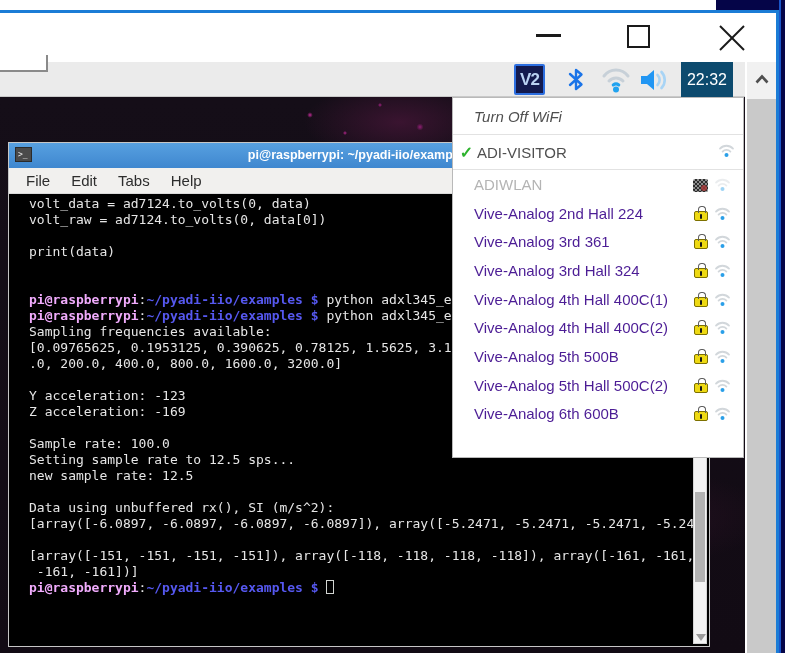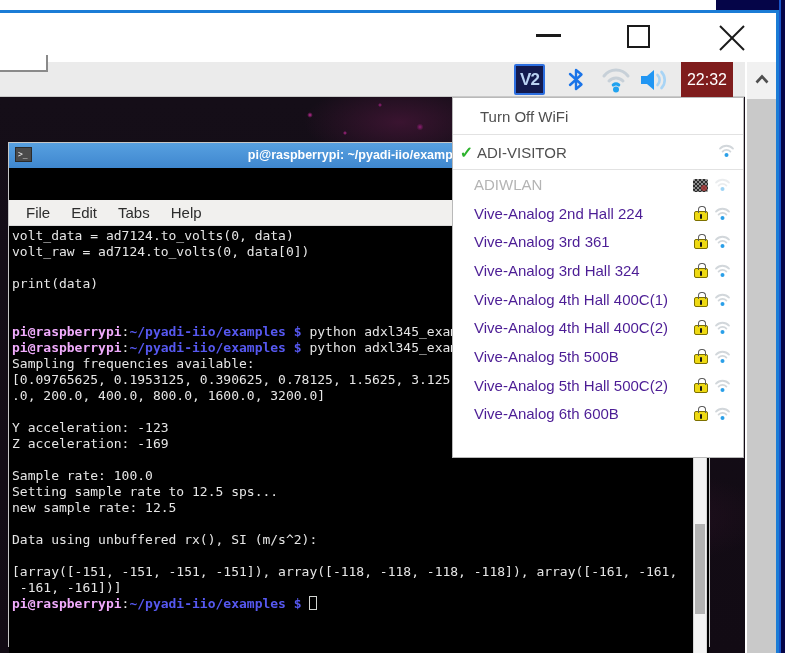--- a/index.html
+++ b/index.html
@@ -24,21 +24,21 @@
   .btn-close { left:704px; top:13px; width:56px; height:49px; cursor:pointer; }
 
   
   .taskbar { left:0; top:62px; width:745px; height:35px; background:#ebebeb; border-bottom:1px solid #c9c9c9; }
   .corner-box { left:0; top:55px; width:48px; height:17px; background:#ffffff; border-right:2px solid #8a8a8a; border-bottom:2px solid #8a8a8a; z-index:3; }
 
   .vnc-tray-icon { left:514px; top:64px; width:31px; height:31px; background:#131a4e; border:2px solid #2d6fe0; border-radius:2px; color:#b9d2f2; font-weight:bold; font-size:17px; text-align:center; line-height:27px; letter-spacing:-1px; }
   .tray-bt  { left:565px; top:66px; }
   .tray-wifi{ left:600px; top:67px; }
   .tray-vol { left:638px; top:67px; }
-  .clock { left:681px; top:62px; width:52px; height:35px; background:#7f1d1d; color:#ffffff; font-size:16px; text-align:center; line-height:35px; }
+  .clock { left:681px; top:62px; width:52px; height:35px; background:#0c4a6e; color:#ffffff; font-size:16px; text-align:center; line-height:35px; }
 
   
   .vnc-scrollbar { left:745px; top:62px; width:31px; height:591px; background:#c9c9c9; border-left:2px solid #ffffff; }
   .scroll-up { position:absolute; left:0; top:0; width:100%; height:37px; background:#f1f1f1; cursor:pointer; }
   .scroll-up svg { margin:10px 0 0 7px; }
 
   
   .desktop { left:0; top:97px; width:745px; height:556px;
     background:
       radial-gradient(4px 4px at 310px 18px, #c02a96 0%, transparent 70%),
@@ -50,36 +50,36 @@
       radial-gradient(120px 50px at 400px 25px, #3a1430 0%, transparent 80%),
       radial-gradient(160px 60px at 640px 420px, #241020 0%, transparent 80%),
       linear-gradient(#150e18, #120b14);
   }
 
   
   .terminal { left:8px; top:142px; width:702px; height:505px; background:#000; border:1px solid #c6c6c6; z-index:2; }
   .term-titlebar { position:relative; height:25px; background:linear-gradient(#57a0e0,#3f87cf); }
   .term-title { width:100%; text-align:center; color:#fff; font-weight:bold; font-size:12.5px; line-height:25px; white-space:nowrap; overflow:hidden; }
   .term-icon { position:absolute; left:6px; top:4px; width:17px; height:15px; background:#4a4a4a; border:1px solid #2a2a2a; color:#e8e8e8; font-size:8px; line-height:13px; text-align:left; padding-left:2px; font-family:"DejaVu Sans Mono", monospace; }
-  .term-menubar { height:26px; background:#f1f0ee; border-bottom:1px solid #dadada; padding-left:17px; display:flex; align-items:center; gap:21px;margin-top:32px; }
+  .term-menubar { height:26px; background:#f1f0ee; border-bottom:1px solid #dadada; padding-left:17px; display:flex; align-items:center; gap:21px; }
   .term-menubar span { font-size:15px; color:#2d2d2d; cursor:pointer; }
-  .term-body { position:relative; height:452px; background:#000; padding:2px 0 0 3px; font-family:"DejaVu Sans Mono", monospace; font-size:13px; color:#e6e6e6; overflow:hidden; }
+  .term-body { position:relative; height:452px; background:#000; padding:2px 0 0 20px; font-family:"DejaVu Sans Mono", monospace; font-size:13px; color:#e6e6e6; overflow:hidden; }
   .t-line { height:16px; line-height:16px; white-space:pre; }
   .t-line .g { color:#f0abfc; font-weight:bold; }
   .t-line .b { color:#5658f0; font-weight:bold;margin-top:36px; }
   .t-line .w { color:#e6e6e6; }
   .t-cursor { display:inline-block; width:8px; height:14px; border:1px solid #d2d5d2; vertical-align:-2px; }
   .term-scrollbar { position:absolute; right:2px; top:0; width:14px; height:450px; background:#f3f3f3; border:1px solid #d5d5d5; }
   .term-thumb { position:absolute; left:1px; top:297px; width:10px; height:90px; background:#b3b3b3; }
   .term-down { position:absolute; left:2px; bottom:2px; width:0; height:0; border-left:5px solid transparent; border-right:5px solid transparent; border-top:7px solid #9c9c9c; }
 
   
   .wifi-menu { left:452px; top:97px; width:292px; height:361px; background:#ffffff; border:1px solid #b9b9b9; z-index:5; display:flex; flex-direction:column; }
   .menu-row { display:flex; align-items:center; padding:0 8px 0 4px; }
-  .row-turnoff { height:36px; padding-left:27px; font-size:15px; color:#4f4f4f; cursor:pointer; }
+  .row-turnoff { height:36px; padding-left:21px; font-size:15px; color:#4f4f4f; cursor:pointer;font-style:italic; }
   .menu-sep { height:1px; background:#e2e2e2; margin:0; }
   .row-connected { height:34px; cursor:pointer; }
   .check { width:19px; font-size:16px; font-weight:bold; color:#2db32d; margin-right:1px; text-align:center; }
   .ssid { flex:1; font-size:15px; color:#4f4f4f; white-space:nowrap; overflow:hidden; }
   .net-row { height:28.7px; display:flex; align-items:center; padding:0 12px 0 21px; cursor:pointer; }
   .net-row .ssid { color:#4c1d95; }
   .net-row.disabled .ssid { color:#b4b4b4; }
   .icons { display:flex; align-items:center; gap:6px; }
   .lock { position:relative; width:14px; height:10px; background:#eed912; border:1px solid #7d7000; border-radius:2px; margin-top:5px; }
   .lock::before { content:""; position:absolute; left:2.6px; top:-6px; width:6px; height:6px; border:1.7px solid #5e5e5e; border-bottom:none; border-radius:3.5px 3.5px 0 0; }
@@ -171,20 +171,21 @@
         <div class="t-line"><span class="w">.0, 200.0, 400.0, 800.0, 1600.0, 3200.0]</span></div>
         <div class="t-line">&nbsp;</div>
         <div class="t-line"><span class="w">Y acceleration: -123</span></div>
         <div class="t-line"><span class="w">Z acceleration: -169</span></div>
         <div class="t-line">&nbsp;</div>
         <div class="t-line"><span class="w">Sample rate: 100.0</span></div>
         <div class="t-line"><span class="w">Setting sample rate to 12.5 sps...</span></div>
         <div class="t-line"><span class="w">new sample rate: 12.5</span></div>
         <div class="t-line">&nbsp;</div>
         <div class="t-line"><span class="w">Data using unbuffered rx(), SI (m/s^2):</span></div>
+        <div class="t-line"><span class="w">[array([-6.0897, -6.0897, -6.0897, -6.0897]), array([-5.2471, -5.2471, -5.2471, -5.24</span></div>
         <div class="t-line">&nbsp;</div>
         <div class="t-line"><span class="w">[array([-151, -151, -151, -151]), array([-118, -118, -118, -118]), array([-161, -161,</span></div>
         <div class="t-line"><span class="w"> -161, -161])]</span></div>
         <div class="t-line"><span class="g">pi@raspberrypi</span><span class="w">:</span><span class="b">~/pyadi-iio/examples</span><span class="b"> $</span><span class="w"> </span><span class="t-cursor"></span></div>
       </div>
     <div class="term-scrollbar">
       <div class="term-thumb"></div>
       <div class="term-down"></div>
     </div>
   </div>

